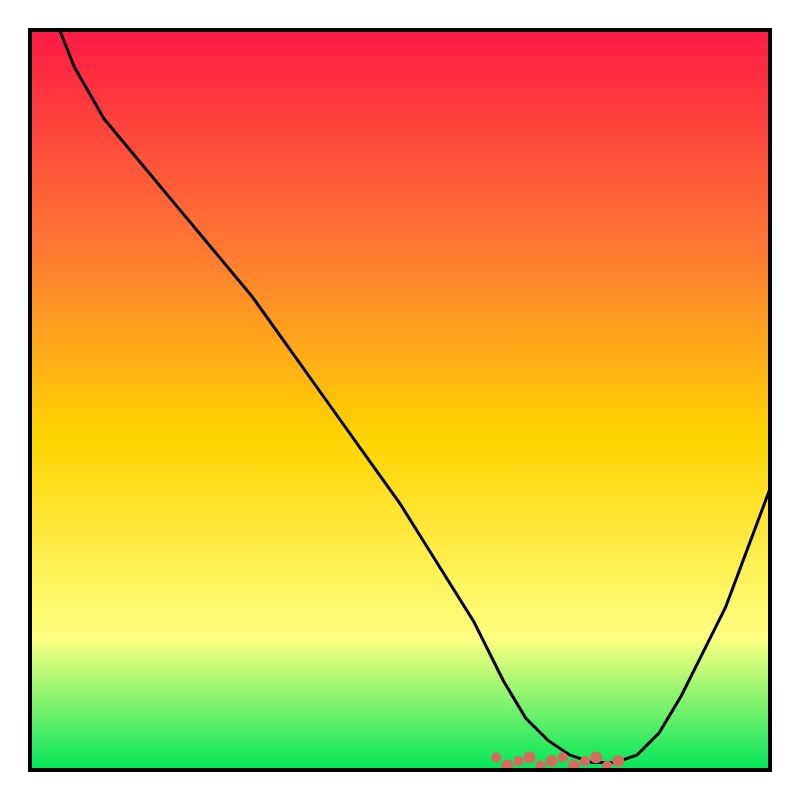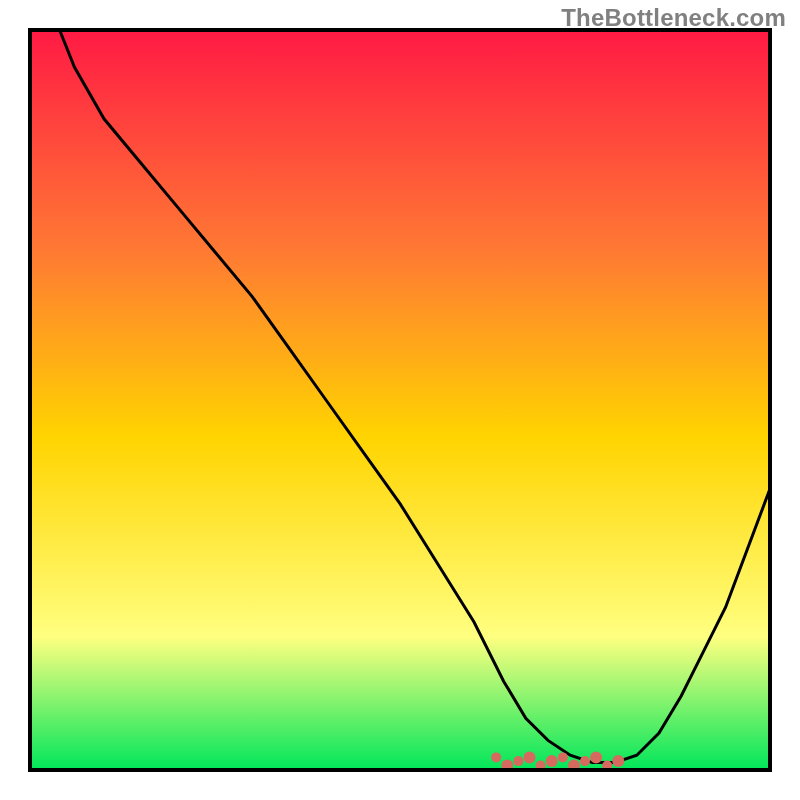--- a/index.html
+++ b/index.html
@@ -28,21 +28,20 @@
     font-weight: 600;
     color: #808080;
     letter-spacing: 0.2px;
   }
 </style>
 </head>
 <body>
 
 <div class="canvas-wrap">
 
-  <div class="watermark">TheBottleneck.com</div>
 
   <svg width="800" height="800" viewBox="0 0 800 800">
 
     <defs>
       <linearGradient id="bgGrad" x1="0" y1="0" x2="0" y2="1">
         <stop id="g0" offset="0%" stop-color="#ff1a44"></stop>
         <stop id="g1" offset="30%" stop-color="#ff7a33"></stop>
         <stop id="g2" offset="55%" stop-color="#ffd400"></stop>
         <stop id="g3" offset="82%" stop-color="#ffff80"></stop>
         <stop id="g4" offset="100%" stop-color="#00e65a"></stop>

